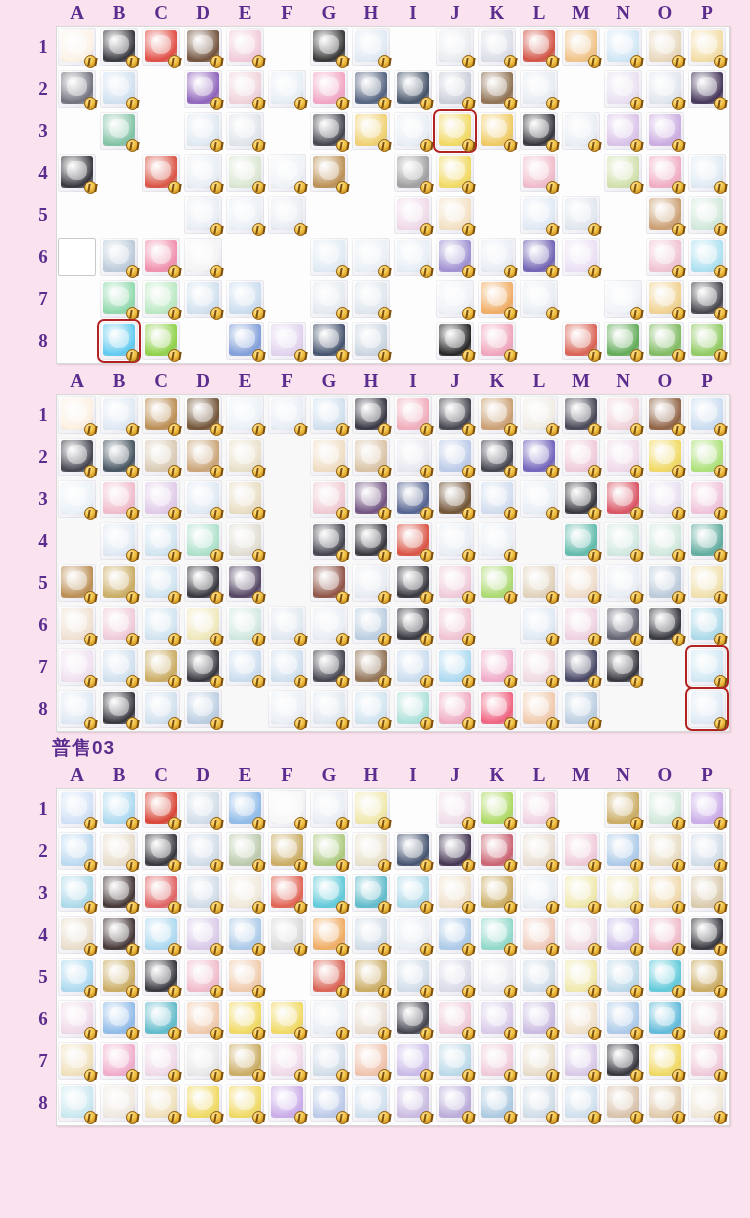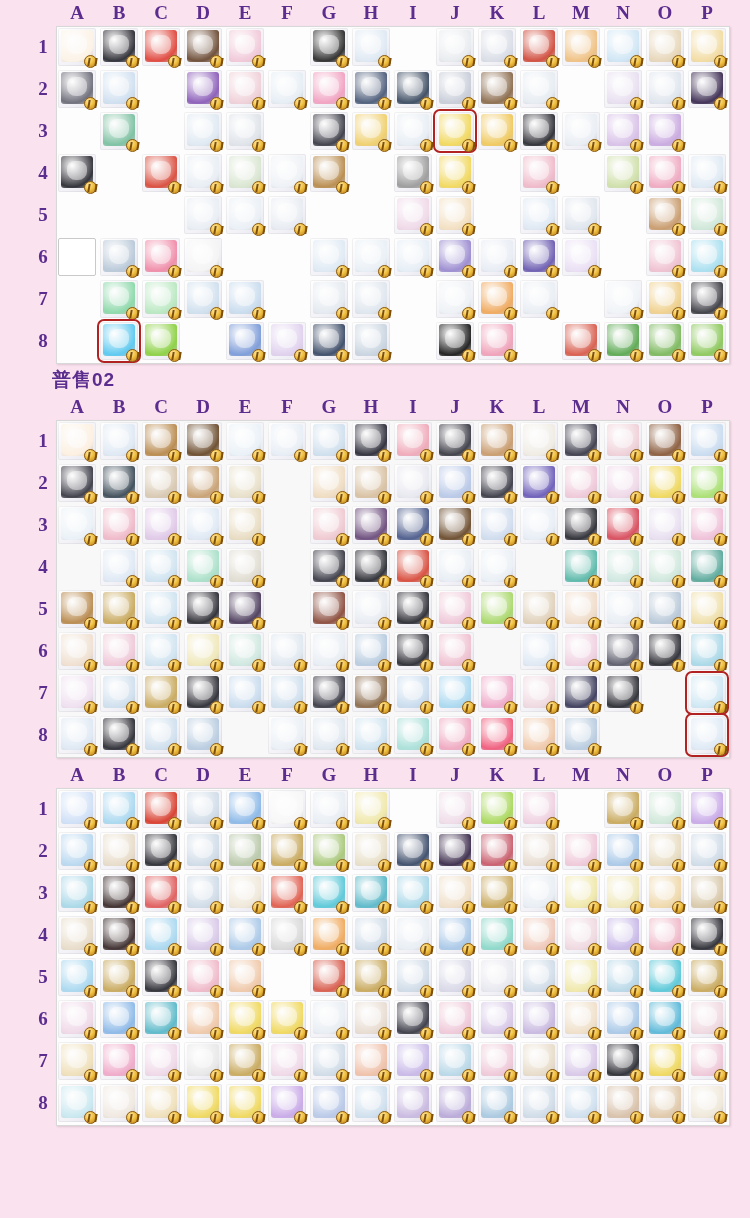--- a/index.html
+++ b/index.html
@@ -876,21 +876,20 @@
                     <span class="coin"></span>
                   </div>
                 </td>
               </tr>
             </tbody>
           </table>
         </div>
         <div class="sec-gap"></div>
       </div>
       <div class="section section-02">
-        <div class="section-title">普售02</div>
         <div class="grid-wrap">
           <div class="cells" style="position: absolute; left: 26px; top: 26px; width: 672px; height: 336px; z-index: 0;"></div>
           <table class="grid" style="position: relative; z-index: 1;">
             <thead>
               <tr>
                 <th class="corner"></th>
                 <th class="col-head">A</th>
                 <th class="col-head">B</th>
                 <th class="col-head">C</th>
                 <th class="col-head">D</th>
@@ -1667,20 +1666,21 @@
                     <span class="coin"></span>
                   </div>
                 </td>
               </tr>
             </tbody>
           </table>
         </div>
         <div class="sec-gap"></div>
       </div>
       <div class="section section-03">
+        <div class="section-title">普售03</div>
         <div class="grid-wrap">
           <div class="cells" style="position: absolute; left: 26px; top: 26px; width: 672px; height: 336px; z-index: 0;"></div>
           <table class="grid" style="position: relative; z-index: 1;">
             <thead>
               <tr>
                 <th class="corner"></th>
                 <th class="col-head">A</th>
                 <th class="col-head">B</th>
                 <th class="col-head">C</th>
                 <th class="col-head">D</th>

